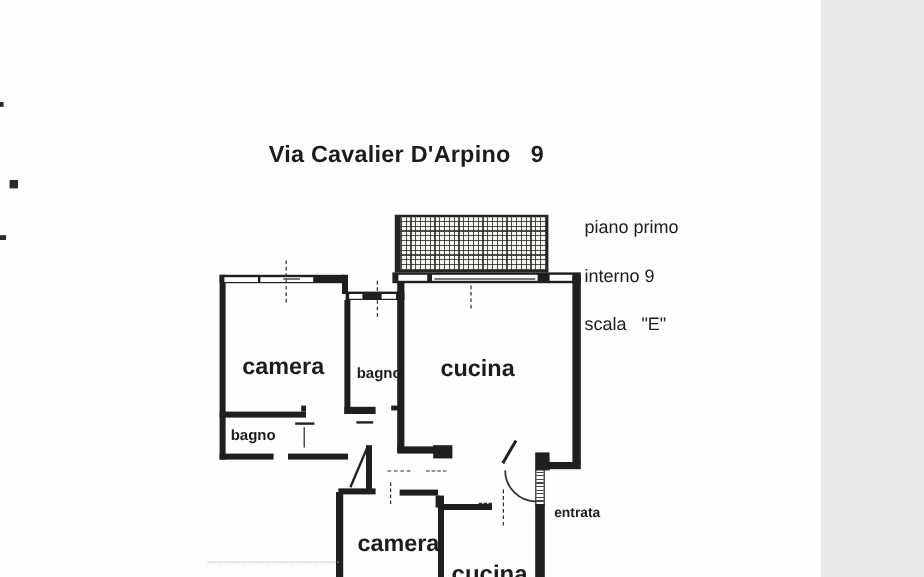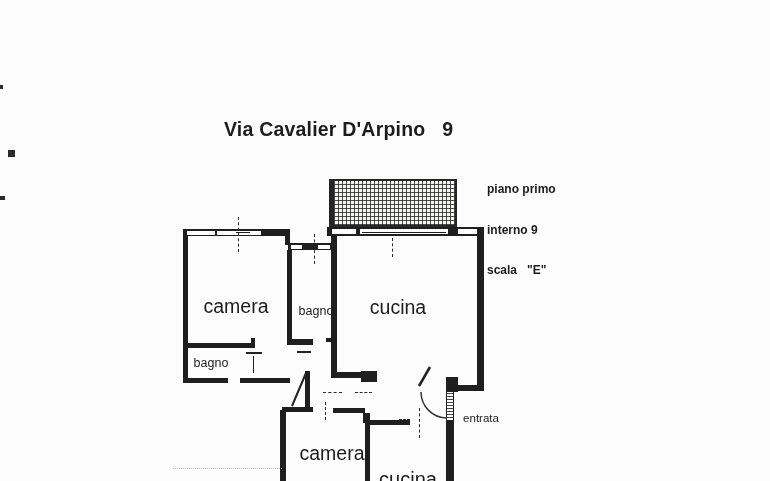--- a/index.html
+++ b/index.html
@@ -1,25 +1,25 @@
 <!DOCTYPE html>
 <html><head>
 <meta charset="utf-8">
 <style>
   html,body{margin:0;padding:0;background:#e8e8e8;}
   .page{
-    position:relative;width:770px;height:481px;background:#fdfdfd;
+    position:relative;width:684px;height:481px;background:#fdfdfd;
     overflow:hidden;font-family:"Liberation Sans",sans-serif;color:#1c1c1c;
   }
   .title{
     position:absolute;left:224px;top:118px;font-size:19.5px;font-weight:bold;
     white-space:pre;letter-spacing:.2px;
   }
-  .annotation{position:absolute;left:487px;top:156px;font-size:12px;font-weight:bold;line-height:13.5px;white-space:pre;}
-  .room{position:absolute;font-weight:normal;transform:translateX(-50%);white-space:pre;}
+  .annotation{position:absolute;left:487px;top:156px;font-size:15px;font-weight:normal;line-height:13.5px;white-space:pre;}
+  .room{position:absolute;font-weight:bold;transform:translateX(-50%);white-space:pre;}
   .r-lg{font-size:19.5px;}
   .r-sm{font-size:12.5px;}
   .wall{position:absolute;background:#1f1f1f;}
   .win{position:absolute;background:#fdfdfd;}
   .mull{position:absolute;background:#1f1f1f;}
   .balcony{
     position:absolute;left:329px;top:179px;width:128px;height:48px;box-sizing:border-box;
     border:2px solid #252525;border-left-width:5px;
     background:
       repeating-linear-gradient(0deg,rgba(35,35,35,.8) 0 1px,transparent 1px 4px),
@@ -120,20 +120,20 @@
     <line x1="419" y1="386" x2="430" y2="367" stroke="#222" stroke-width="2.5"></line>
     <path d="M 421 392 A 26 26 0 0 0 447 418" fill="none" stroke="#333" stroke-width="1.5"></path>
   </svg>
 
   <div class="room r-lg" style="left:236px;top:295px;">camera</div>
   <div class="room r-sm" style="left:316px;top:304px;">bagno</div>
   <div class="room r-lg" style="left:398px;top:296px;">cucina</div>
   <div class="room r-sm" style="left:211px;top:356px;">bagno</div>
   <div class="room r-lg" style="left:332px;top:442px;">camera</div>
   <div class="room r-lg" style="left:408px;top:468px;font-size:20px;">cucina</div>
-  <div class="room r-sm" style="left:481px;top:412px;font-size:11.5px;">entrata</div>
+  <div class="room r-sm" style="left:481px;top:422px;font-size:11.5px;">entrata</div>
 
   <div class="speck" style="left:0;top:85px;width:3px;height:4px;"></div>
   <div class="speck" style="left:8px;top:150px;width:7px;height:7px;"></div>
   <div class="speck" style="left:0;top:196px;width:5px;height:4px;"></div>
   <div class="dotline"></div>
 
 </div>
 
 </body></html>

